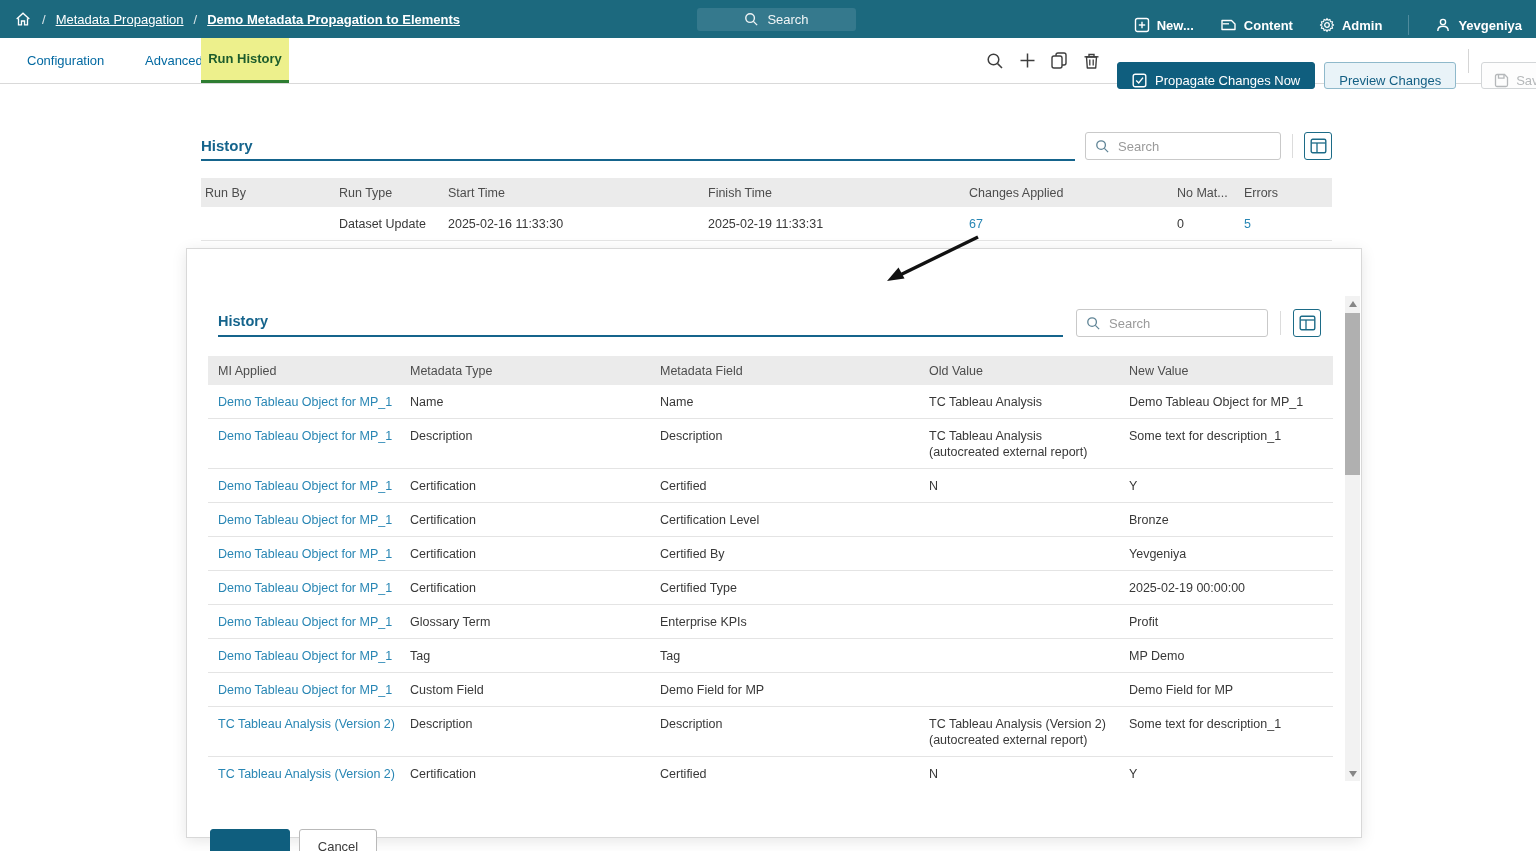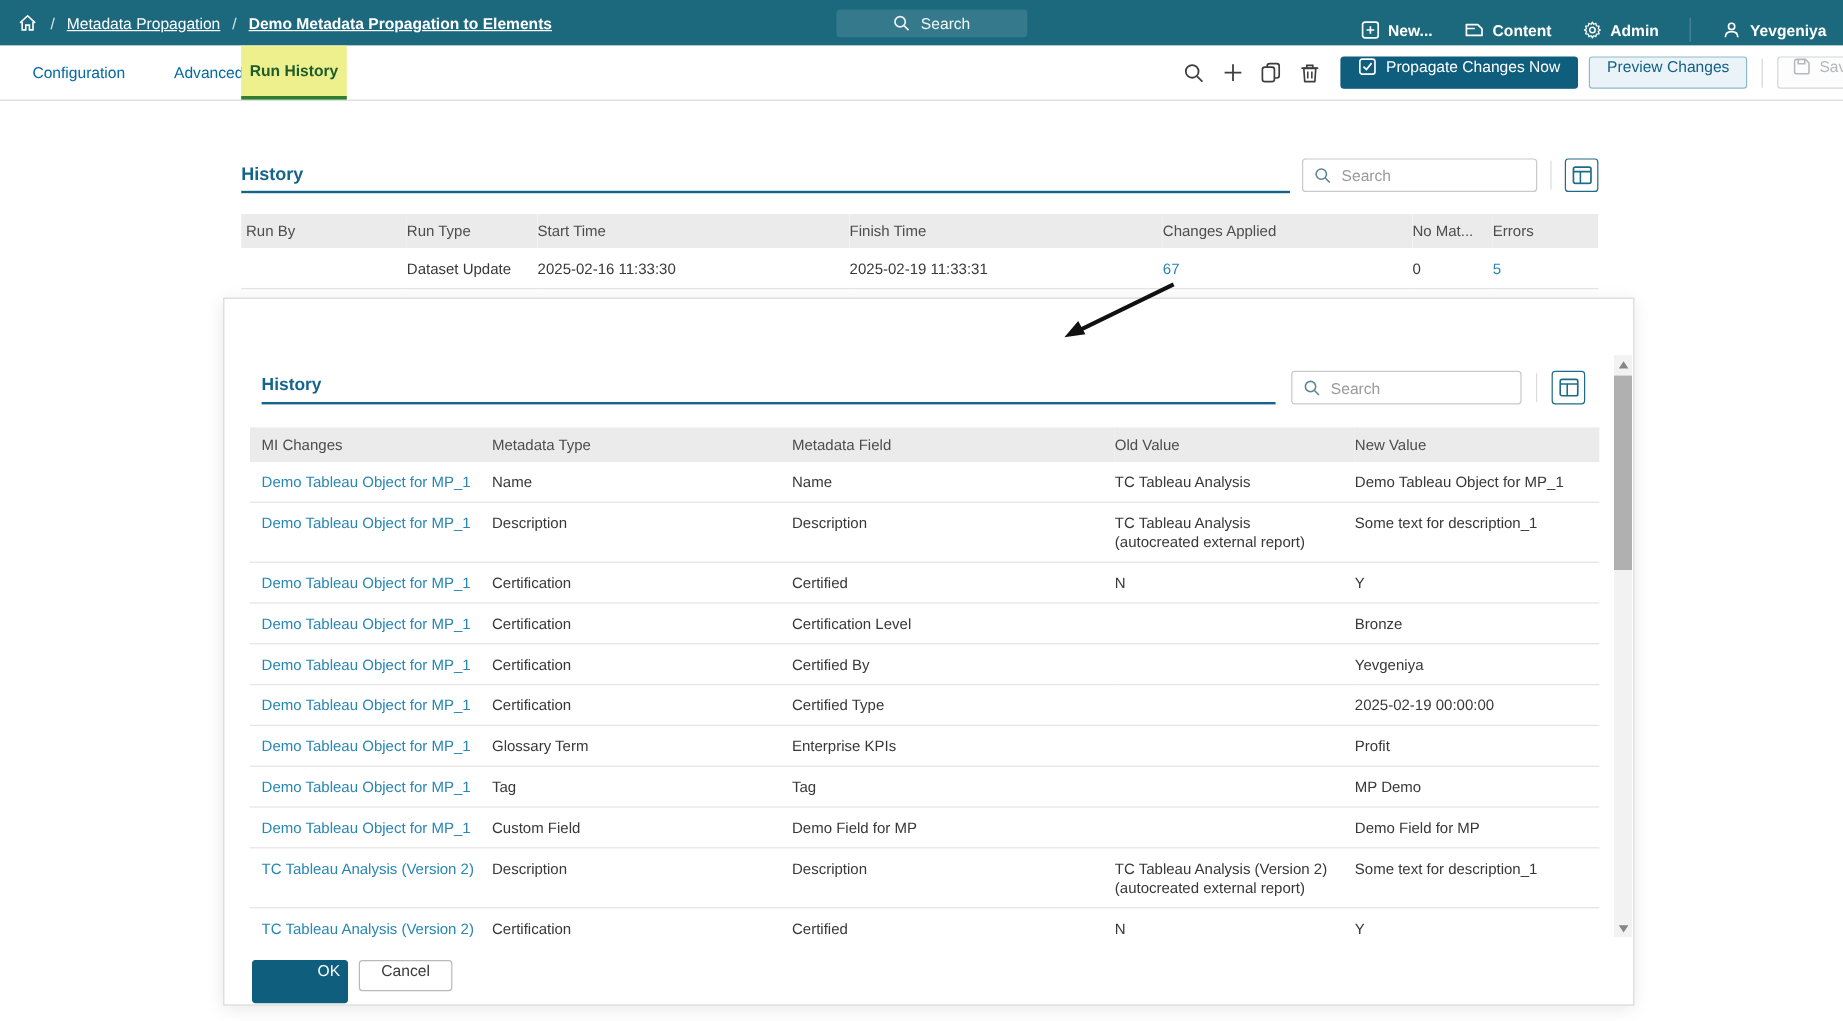--- a/index.html
+++ b/index.html
@@ -24,22 +24,22 @@
   
   .tab-bar { position:absolute; left:0; top:38px; width:1536px; height:46px;
     background:#fff; border-bottom:1px solid #d9d9d9; }
   .tab { position:absolute; top:0; height:45px; line-height:45px; font-size:13px;
     color:#0369a1; cursor:pointer; }
   .tab.active { background:#edf08c; color:#1d5c2c; font-weight:600; text-align:center;
     border-bottom:3px solid #2e7d32; line-height:42px; }
   .toolbar { position:absolute; top:0; left:985px; height:45px; display:flex; align-items:center; }
   .tb-icon { width:20px; height:20px; display:flex; align-items:center; justify-content:center;
     margin-right:12px; cursor:pointer; }
-  .btn { height:27px; border-radius:3px; font-size:13px; display:flex; align-items:flex-start;
-    justify-content:center; cursor:pointer; white-space:nowrap; }
+  .btn { height:27px; border-radius:3px; font-size:13px; display:flex; align-items:flex-end;
+    justify-content:center; cursor:pointer; white-space:nowrap;margin-top:29px; }
   .btn-primary { background:#0f5e7e; color:#fff; border:1px solid #0f5e7e; padding:0 14px; gap:8px; }
   .btn-outline { background:#e9f3f8; color:#135f84; border:1px solid #8fb9cb; padding:0 14px; margin-left:9px; }
   .btn-disabled { background:#fdfdfd; color:#b5b8ba; border:1px solid #d3d6d8; padding:0 12px;
     gap:7px; margin-left:12px; cursor:default; }
   .v-divider { width:1px; height:24px; background:#d5d5d5; margin-left:12px; }
 
   
   .section-title { font-size:15px; font-weight:700; color:#15648c; }
   .title-underline { height:2px; background:#15648c; }
   .search-box { position:absolute; height:28px; border:1px solid #c9c9c9; border-radius:3px;
@@ -301,21 +301,21 @@
     <table>
       <colgroup>
         <col style="width:202px">
           <col style="width:250px">
           <col style="width:269px">
         <col style="width:200px">
           <col style="width:204px">
       </colgroup>
       <thead>
         <tr>
-            <th>MI Changes</th>
+            <th>MI Applied</th>
             <th>Metadata Type</th>
             <th>Metadata Field</th>
             <th>Old Value</th>
             <th>New Value</th>
           </tr>
       </thead>
       <tbody>
           <tr>
             <td class="cell-link">Demo Tableau Object for MP_1</td>
             <td>Name</td>

